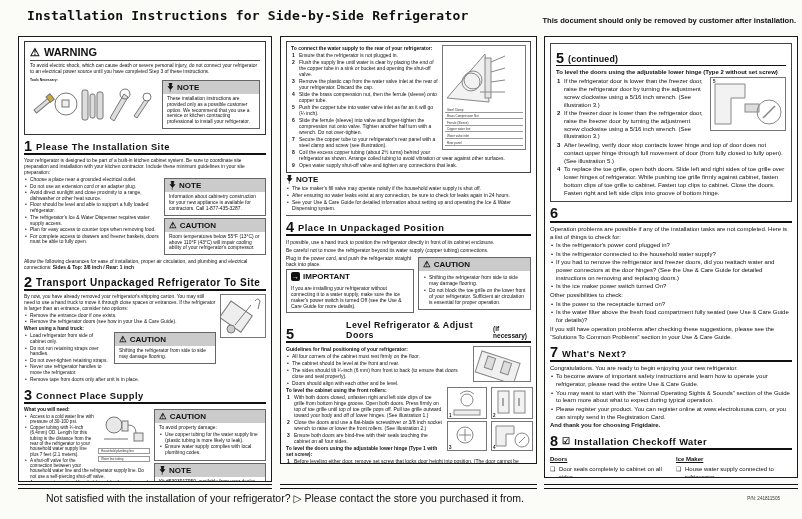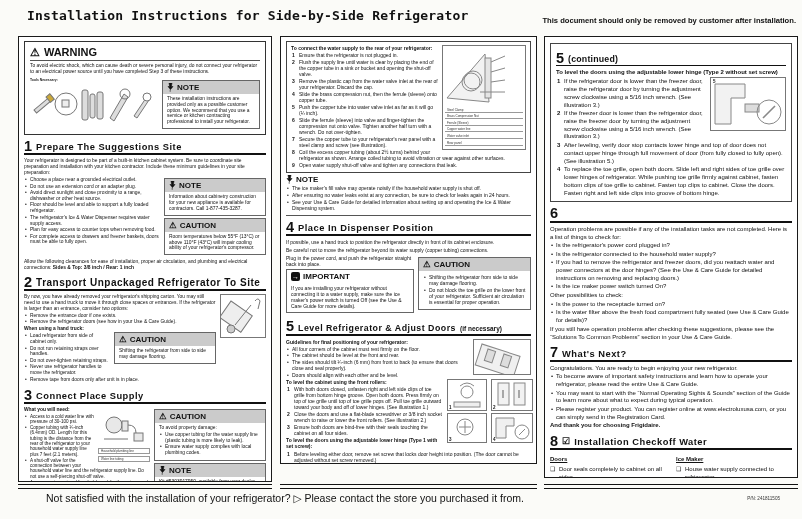--- a/index.html
+++ b/index.html
@@ -115,21 +115,21 @@
           <span>NOTE</span>
         </div>
         <div class="body t1">These installation instructions are provided only as a possible customer option. We recommend that you use a service or kitchen contracting professional to install your refrigerator.</div>
       </div>
     </div>
   </div>
 
   <div>
     <div class="sh">
       <span class="num">1</span>
-      <span class="ttl">Prepare The Suggestions Site</span>
+      <span class="ttl">Please The Installation Site</span>
     </div>
     <div class="t1">Your refrigerator is designed to be part of a built-in kitchen cabinet system. Be sure to coordinate site preparation and installation with your kitchen contractor.  Include these minimum guidelines in your site preparation:</div>
     <div class="frt" style="width:102px;">
       <div class="ib">
         <div class="band">
           <svg width="7" height="9" viewBox="0 0 7 9">
               <path d="M2 0h3l-.7 3.5H6L3.5 6.5 1 3.5h1.7z M3.2 6.5v2.3" fill="#111" stroke="#111" stroke-width=".6"></path>
             </svg>
           <span>NOTE</span>
         </div>
@@ -302,21 +302,21 @@
     <ul class="b t2">
         <li>The ice maker's fill valve may operate noisily if the household water supply is shut off.</li>
         <li>After ensuring no water leaks exist at any connection, be sure to check for leaks again in 24 hours.</li>
         <li>See your Use &amp; Care Guide for detailed information about setting up and operating the Ice &amp; Water Dispensing system.</li>
       </ul>
   </div>
 
   <div>
     <div class="sh">
       <span class="num">4</span>
-      <span class="ttl">Place In Dispenser Position</span>
+      <span class="ttl">Place In Unpackaged Position</span>
     </div>
     <div class="t2">If possible, use a hand truck to position the refrigerator directly in front of its cabinet enclosure.</div>
     <div class="t2" style="margin-top:1.5px;">Be careful not to move the refrigerator beyond its water supply (copper tubing) connections.</div>
     <div class="rowflex" style="margin-top:2px;">
       <div style="width:128px;">
         <div class="t2">Plug in the power cord, and push the refrigerator straight back into place.</div>
         <div class="ib">
           <div class="band" style="background:#fff;">
             <span class="imp-glyph">→</span>
             <span>IMPORTANT</span>
@@ -335,21 +335,21 @@
               <li>Do not block the toe grille on the lower front of your refrigerator. Sufficient air circulation is essential for proper operation.</li>
             </ul>
         </div>
       </div>
     </div>
   </div>
 
   <div>
     <div class="sh">
       <span class="num">5</span>
-      <span class="ttl" style="font-size:8.8px;">Level Refrigerator &amp; Adjust Doors</span>
+      <span class="ttl" style="font-size:8.8px;margin-left:48px;">Level Refrigerator &amp; Adjust Doors</span>
       <span class="sub">(if necessary)</span>
     </div>
     <div class="illus frt" style="width:56px;height:34px;">
       <svg width="56" height="34" viewBox="0 0 56 34">
         <g stroke="#888" fill="#f0f0f0" stroke-width="1">
           <rect x="8" y="4" width="40" height="22" transform="rotate(18 8 4)"></rect>
           <rect x="14" y="9" width="8" height="12" transform="rotate(18 14 9)" fill="#ddd"></rect>
           <rect x="30" y="14" width="8" height="12" transform="rotate(18 30 14)" fill="#ddd"></rect>
         </g>
       </svg>

